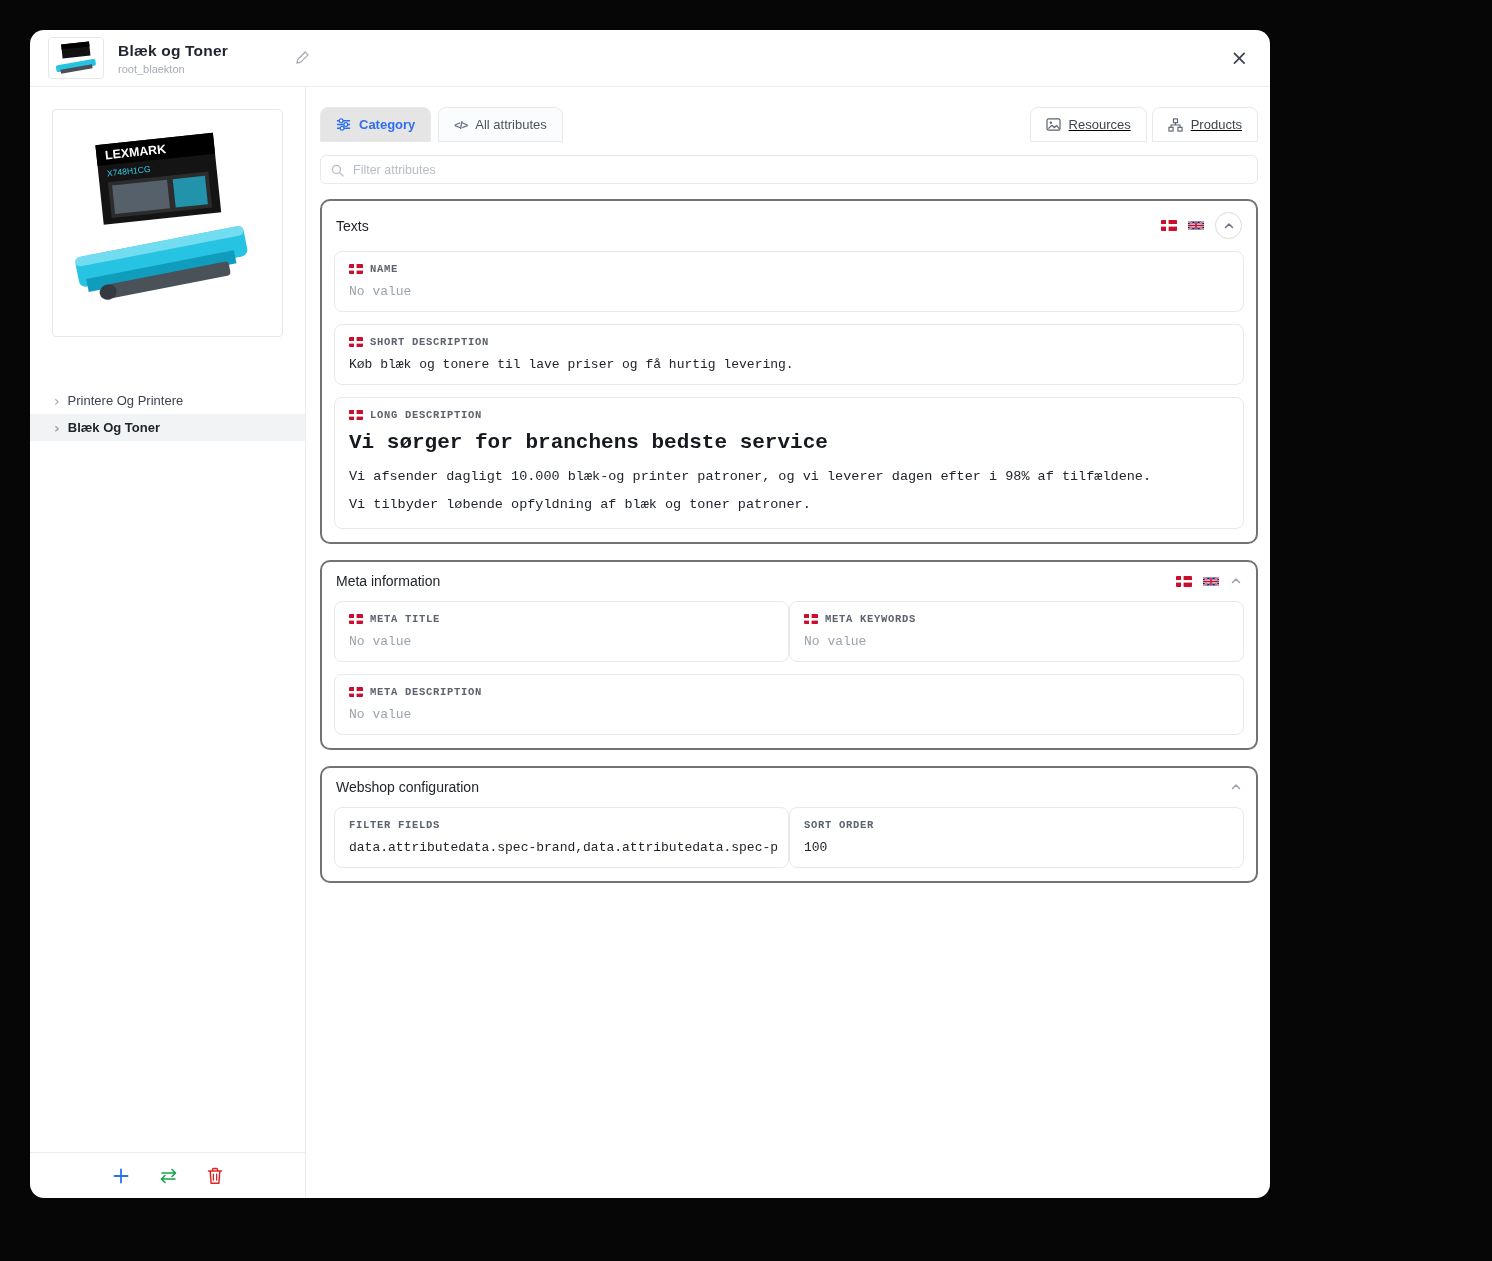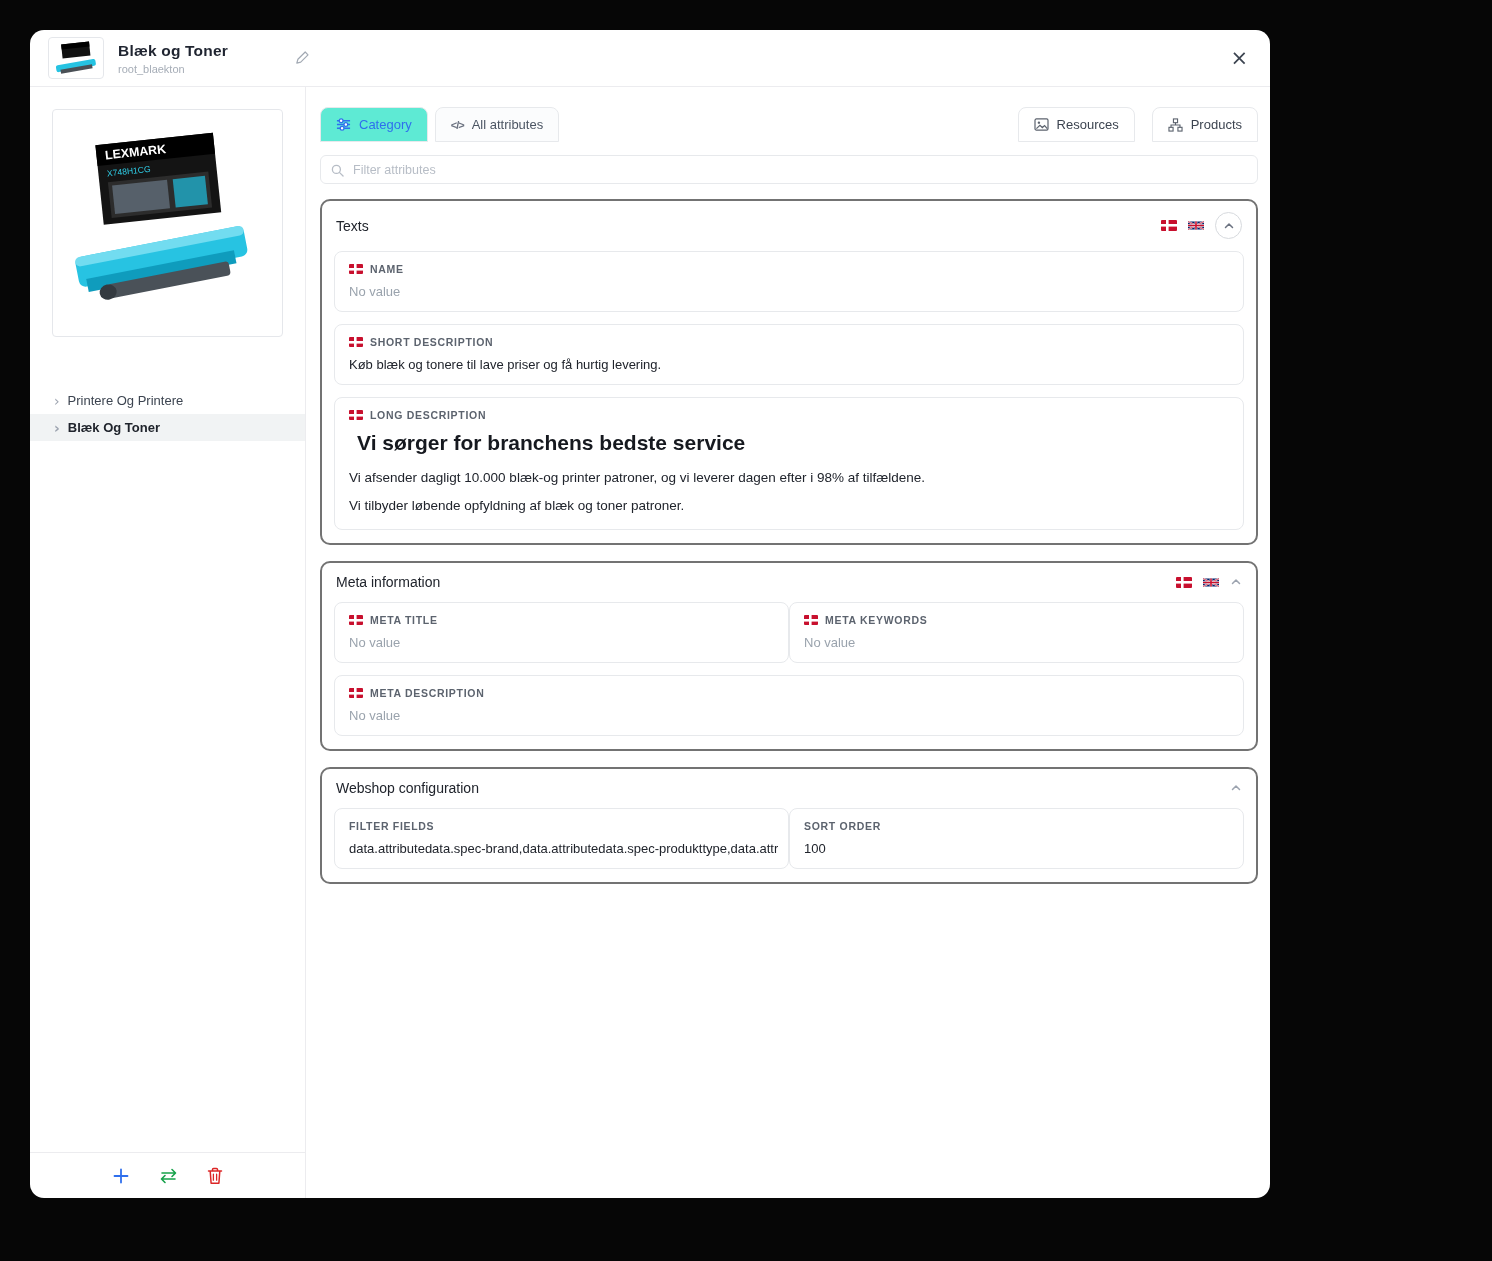--- a/index.html
+++ b/index.html
@@ -98,23 +98,23 @@
   .tab {
     display: flex; align-items: center; gap: 8px;
     padding: 9px 15px;
     border: 1px solid #e7e9ec;
     border-radius: 8px 8px 0 0;
     background: #fbfcfd;
     color: #4b5563;
     font-size: 13px;
     cursor: pointer;
   }
-  .tab.active { background: #5eead4; color: #2f6fed; }
+  .tab.active { background: #e5e5e5; color: #2f6fed; font-weight: bold; }
   .tab .code-glyph { font-size: 11px; color: #6b7280; letter-spacing: -1px; font-weight: 700; }
-  .tabs-right { margin-left: auto; display: flex; gap: 17px; }
+  .tabs-right { margin-left: auto; display: flex; gap: 5px; text-decoration: underline; }
   .tab.pill { background: #fff; color: #3c4450; }
 
   .filter-wrap { position: relative; margin-bottom: 15px; }
   .filter-input {
     width: 100%; height: 29px;
     border: 1px solid #e7e9ec;
     border-radius: 6px;
     padding: 0 10px 0 32px;
     font-size: 12.5px;
     color: #3c4450;
@@ -139,30 +139,31 @@
   .section-body { padding: 2px 12px 13px 12px; display: flex; flex-direction: column; gap: 12px; }
   .row-2col { display: flex; }
   .row-2col > * { flex: 1; min-width: 0; }
 
   .field-card {
     border: 1px solid #e7e9ec;
     border-radius: 8px;
     padding: 11px 10px 12px 14px;
     background: #fff;
     overflow: hidden;
+    font-family: Liberation Mono, monospace;
   }
   .field-label {
     display: flex; align-items: center; gap: 7px;
     font-size: 10.5px; font-weight: 700;
     letter-spacing: .7px;
     color: #5c636e;
   }
   .field-value { margin-top: 9px; font-size: 13px; color: #20242c; white-space: nowrap; overflow: hidden; }
   .field-value.empty { color: #9aa3ad; }
-  .long-heading { margin: 10px 0 15px 8px; font-size: 21px; font-weight: 600; color: #16191f; }
+  .long-heading { margin: 10px 0 15px 0; font-size: 21px; font-weight: 600; color: #16191f; }
   .long-p { font-size: 13.5px; color: #20242c; margin-bottom: 13px; }
   .long-p:last-child { margin-bottom: 4px; }
 
   
   .flag { width: 16px; height: 11px; display: inline-block; border-radius: 1px; flex: 0 0 auto; }
   .flag-dk {
     background-color: #c8102e;
     background-image:
       linear-gradient(#fff, #fff),
       linear-gradient(#fff, #fff);

